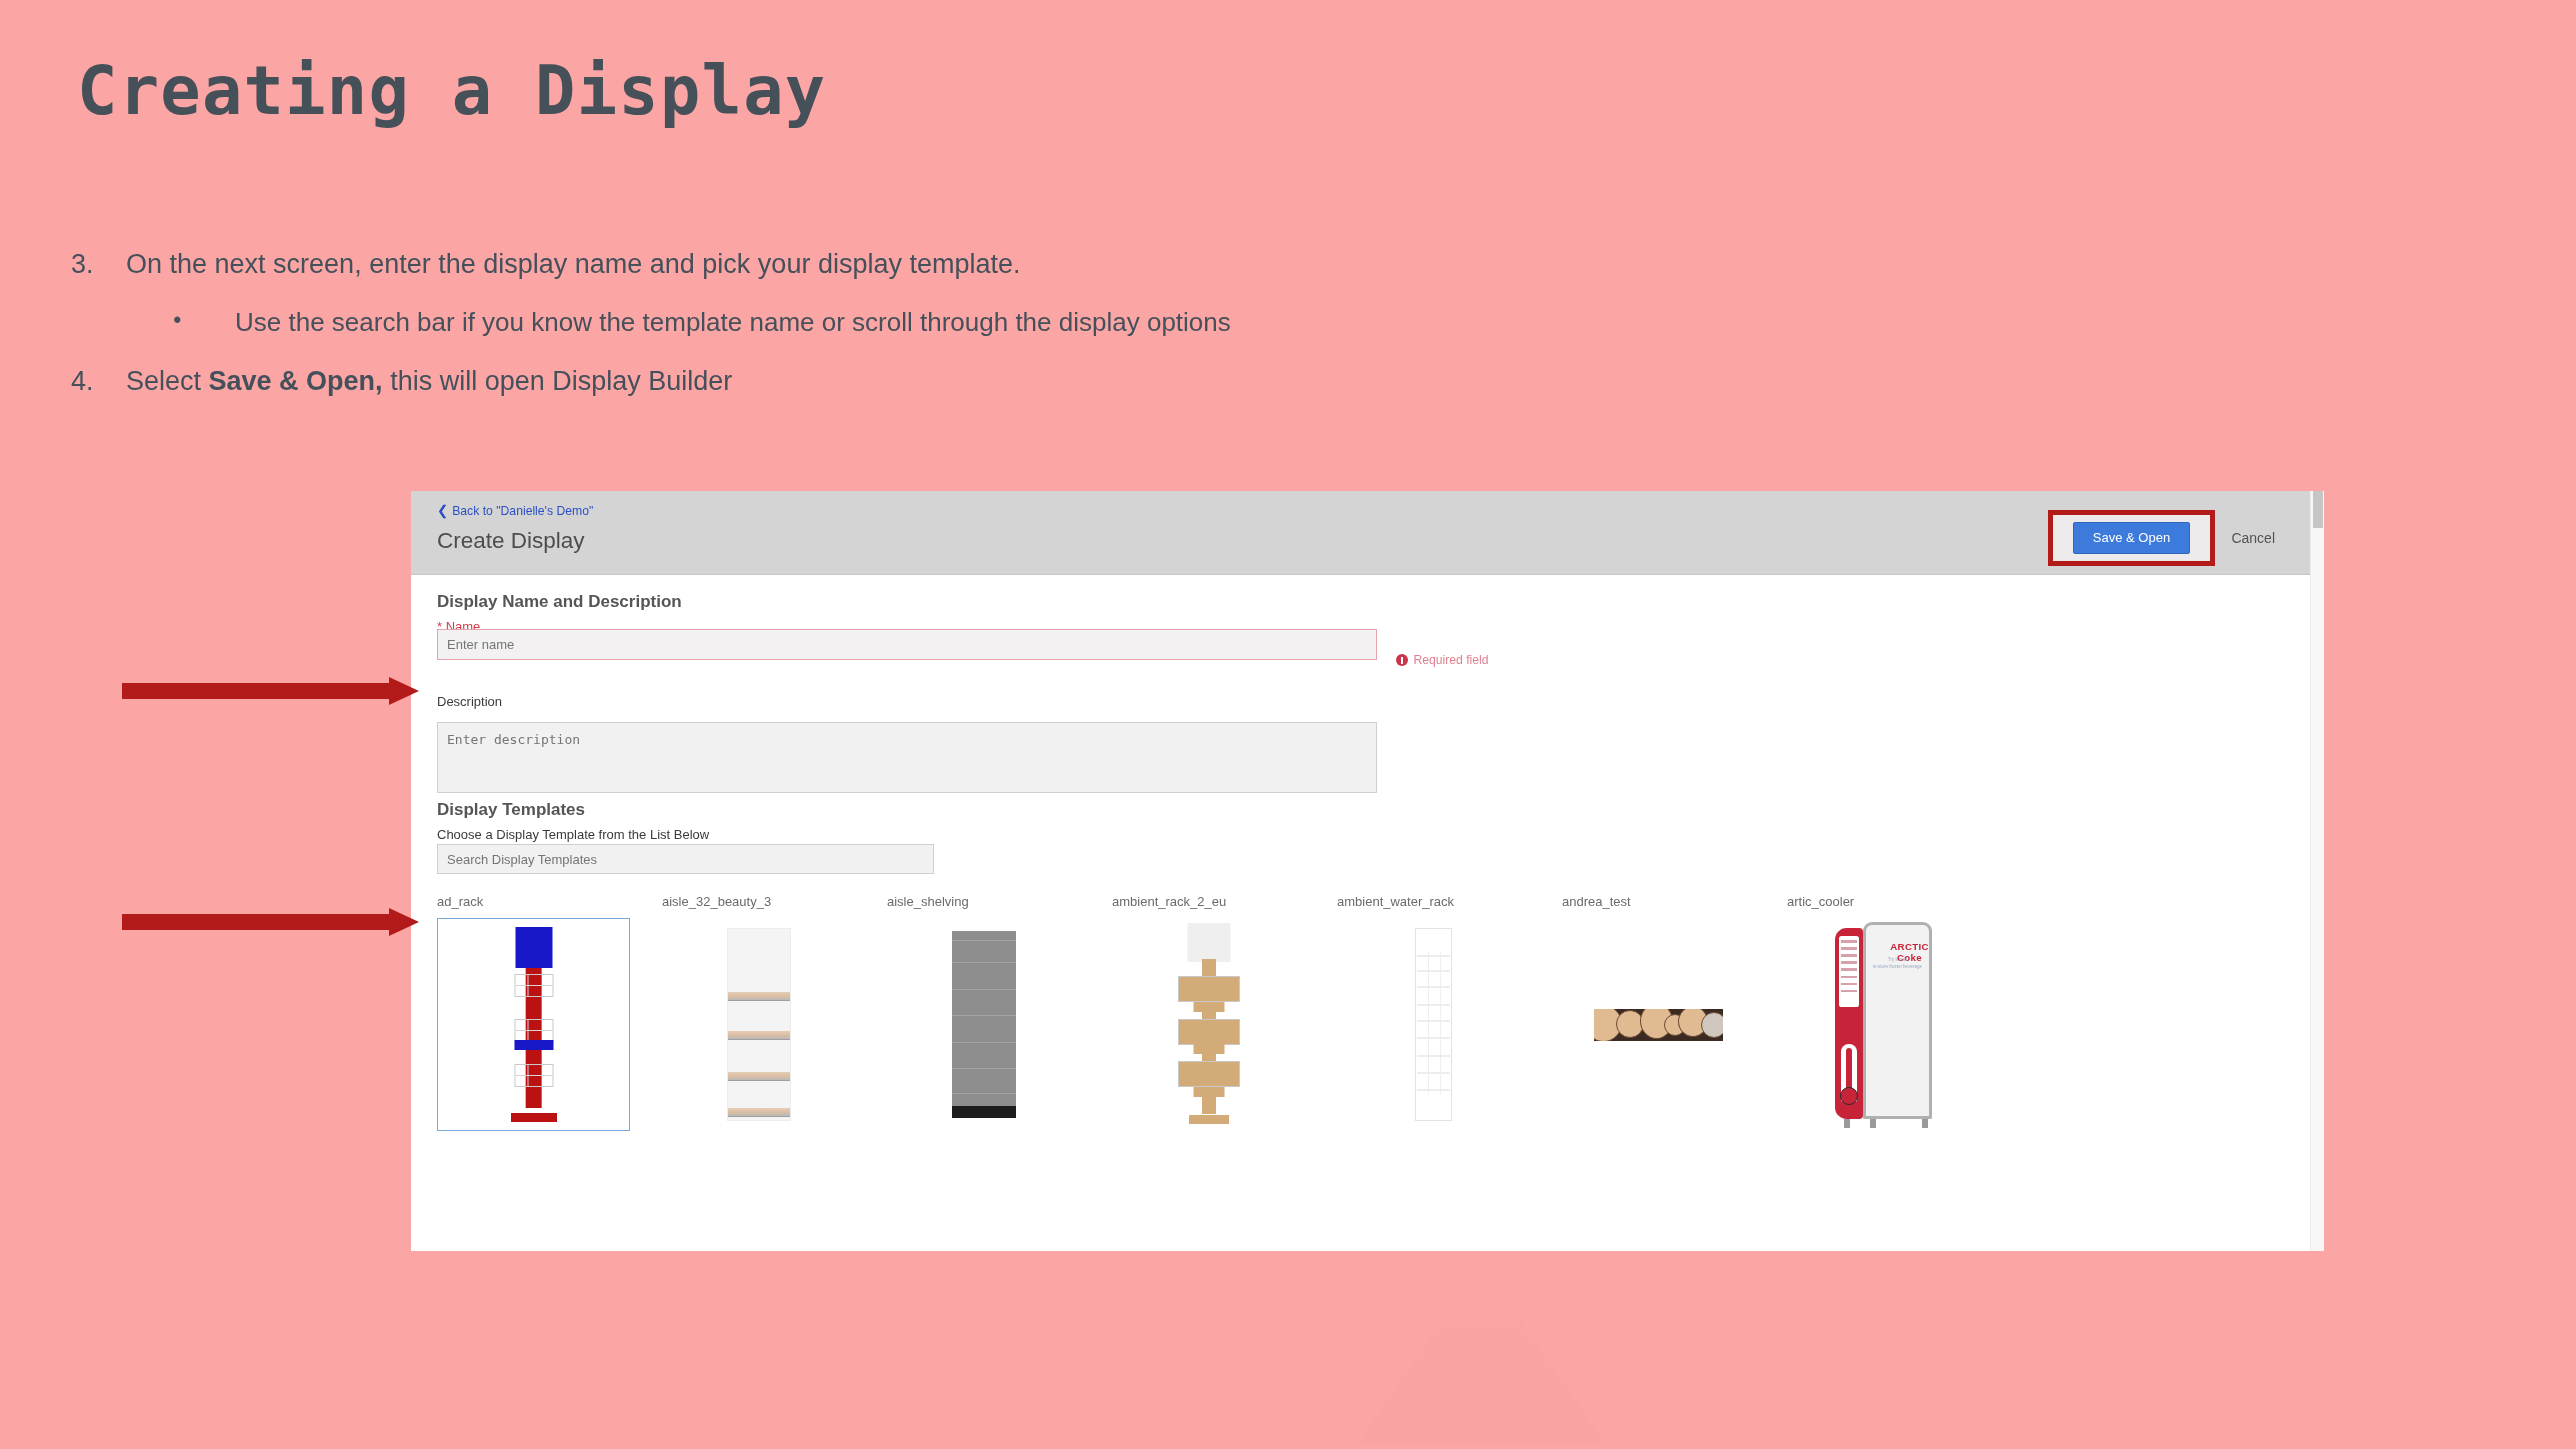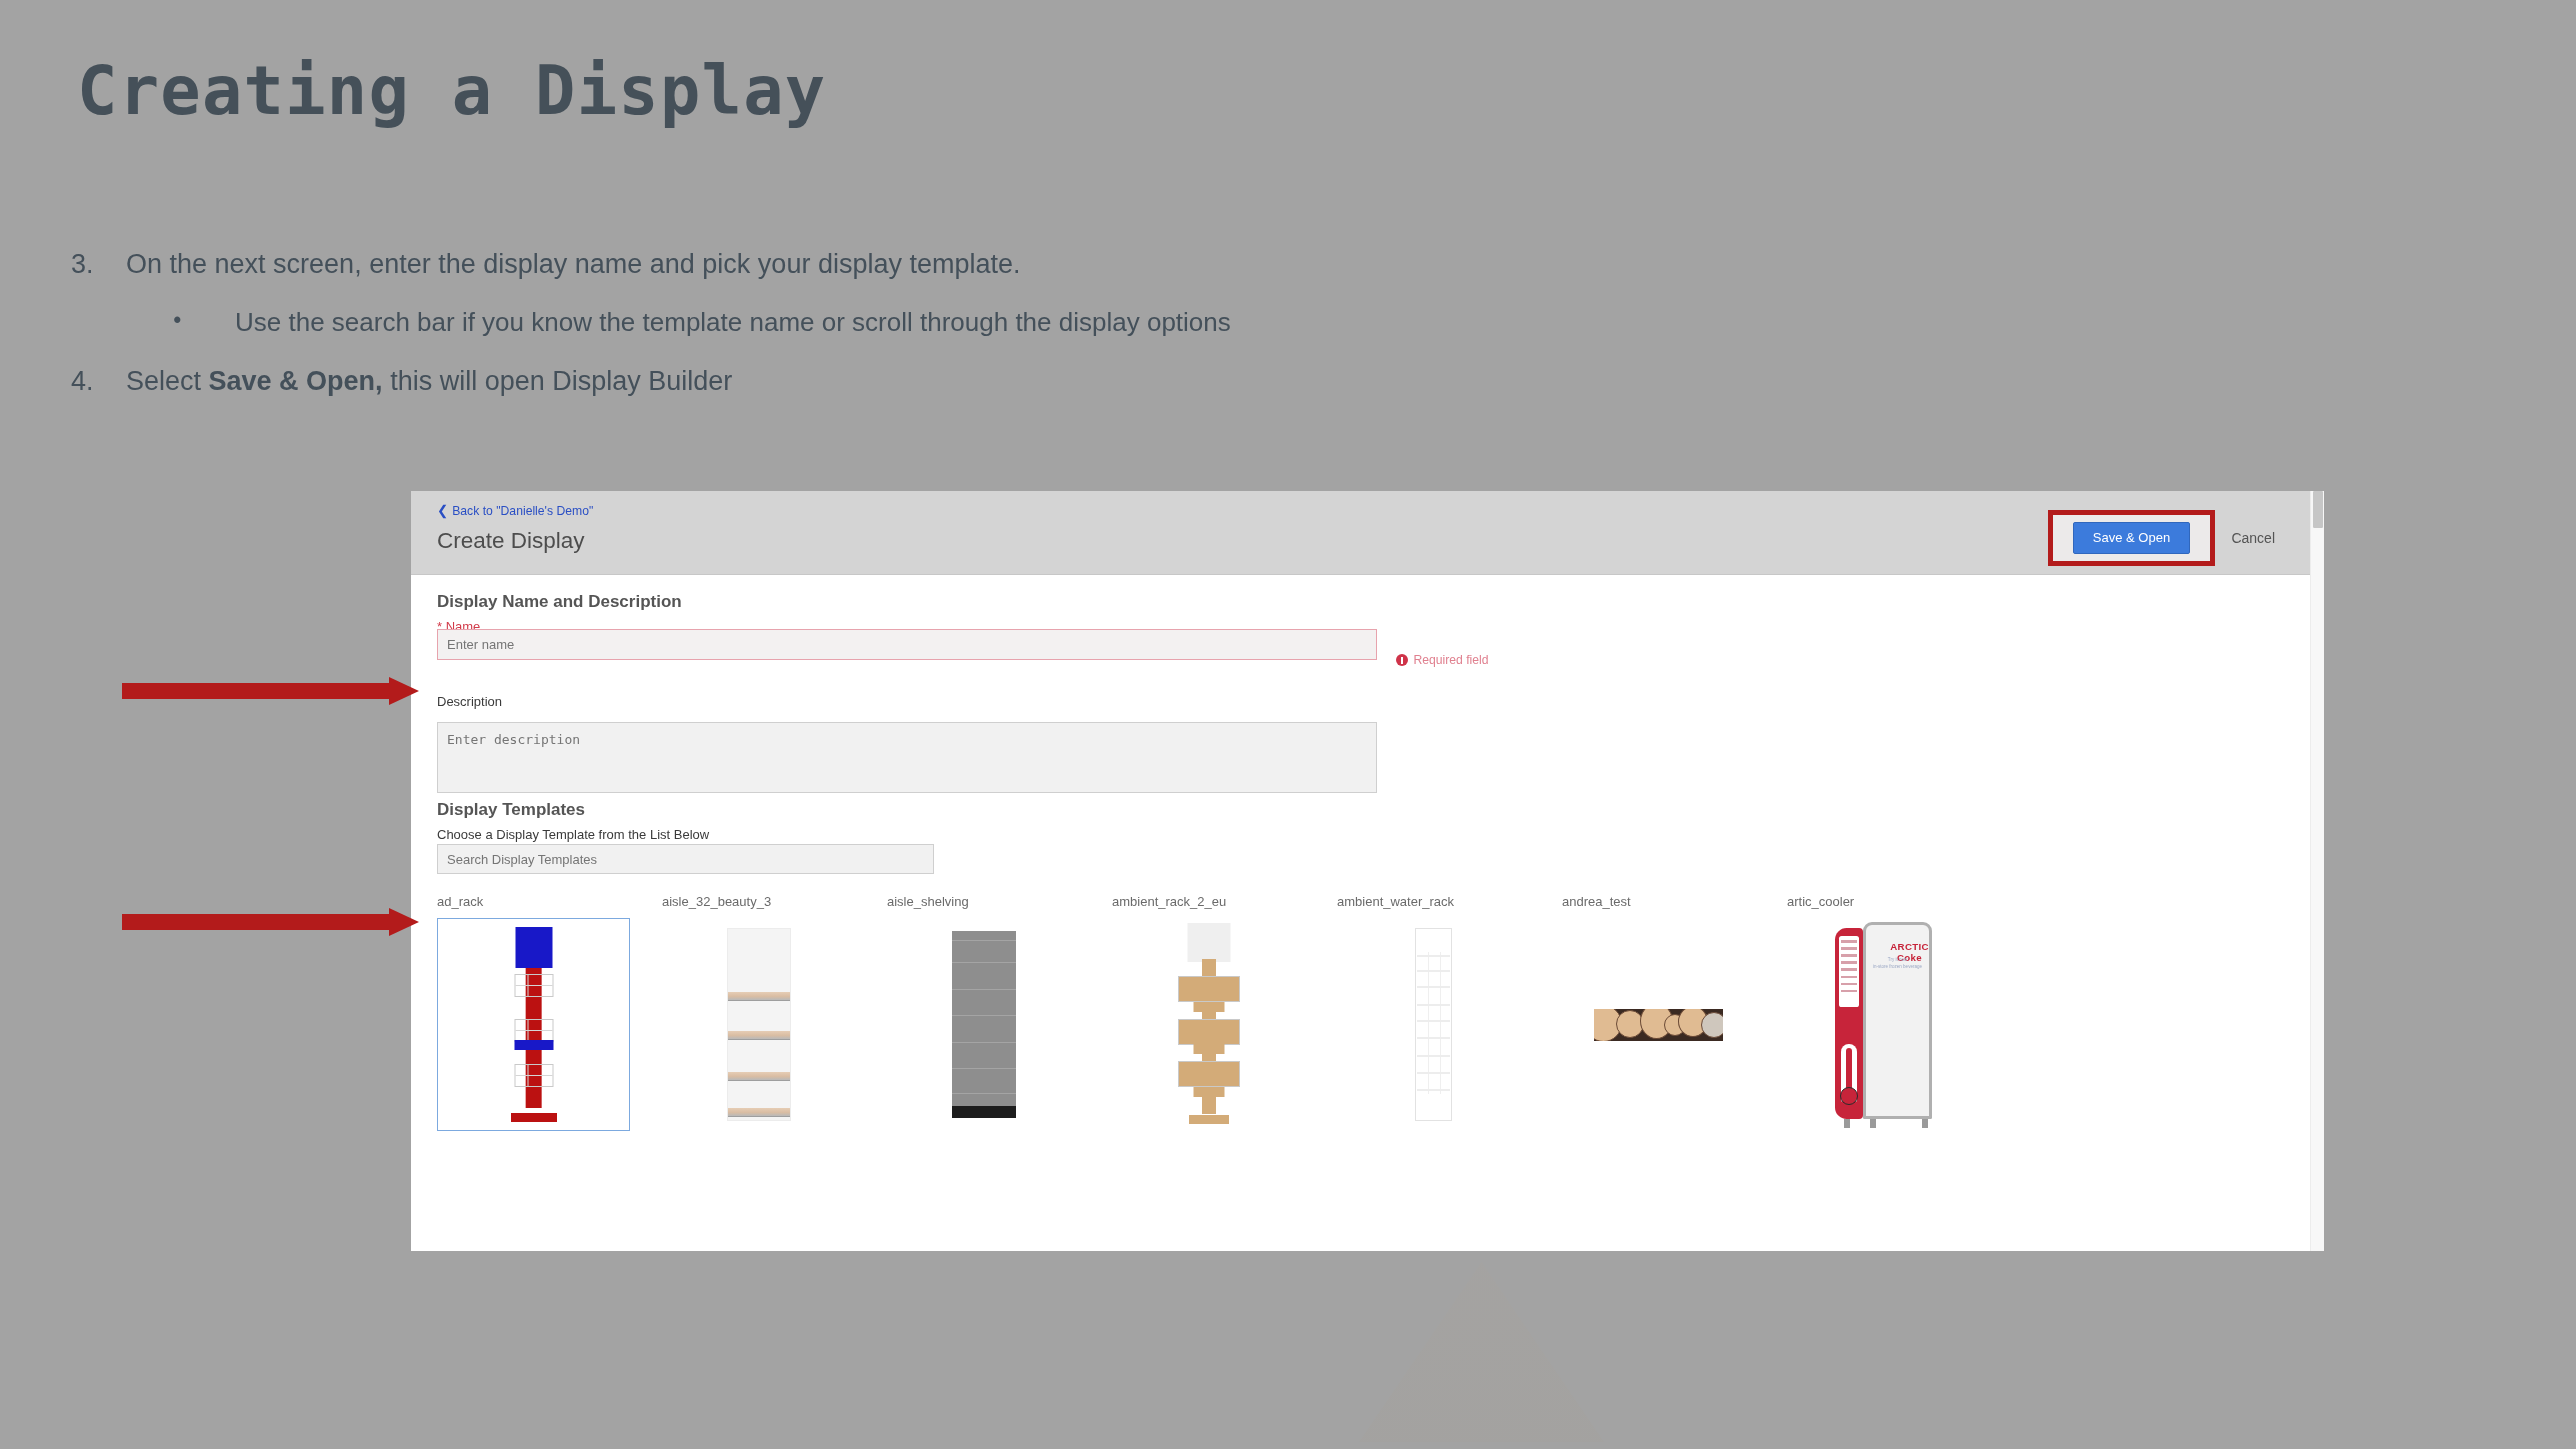--- a/index.html
+++ b/index.html
@@ -2,21 +2,21 @@
 <html style="font-size:10.3px"><head>
 <meta charset="utf-8">
 <style>
   * { box-sizing: border-box; margin: 0; padding: 0; }
   html, body {
     width: 2576px; height: 1449px;
     background: #ffffff;
     font-family: "Liberation Sans", sans-serif;
     overflow: hidden;
   }
-  .slide { position: relative; width: 2576px; height: 1449px; background: #a3a3a3; }
+  .slide { position: relative; width: 2576px; height: 1449px; background: #fca5a5; }
 
   
   .slide-title {
     position: absolute; left: 77px; top: 52px;
     font-family: "DejaVu Sans Mono", "Liberation Mono", monospace;
     font-size: 67px; font-weight: 700; letter-spacing: 1.3px;
     color: #455059; white-space: nowrap;
   }
 
   

